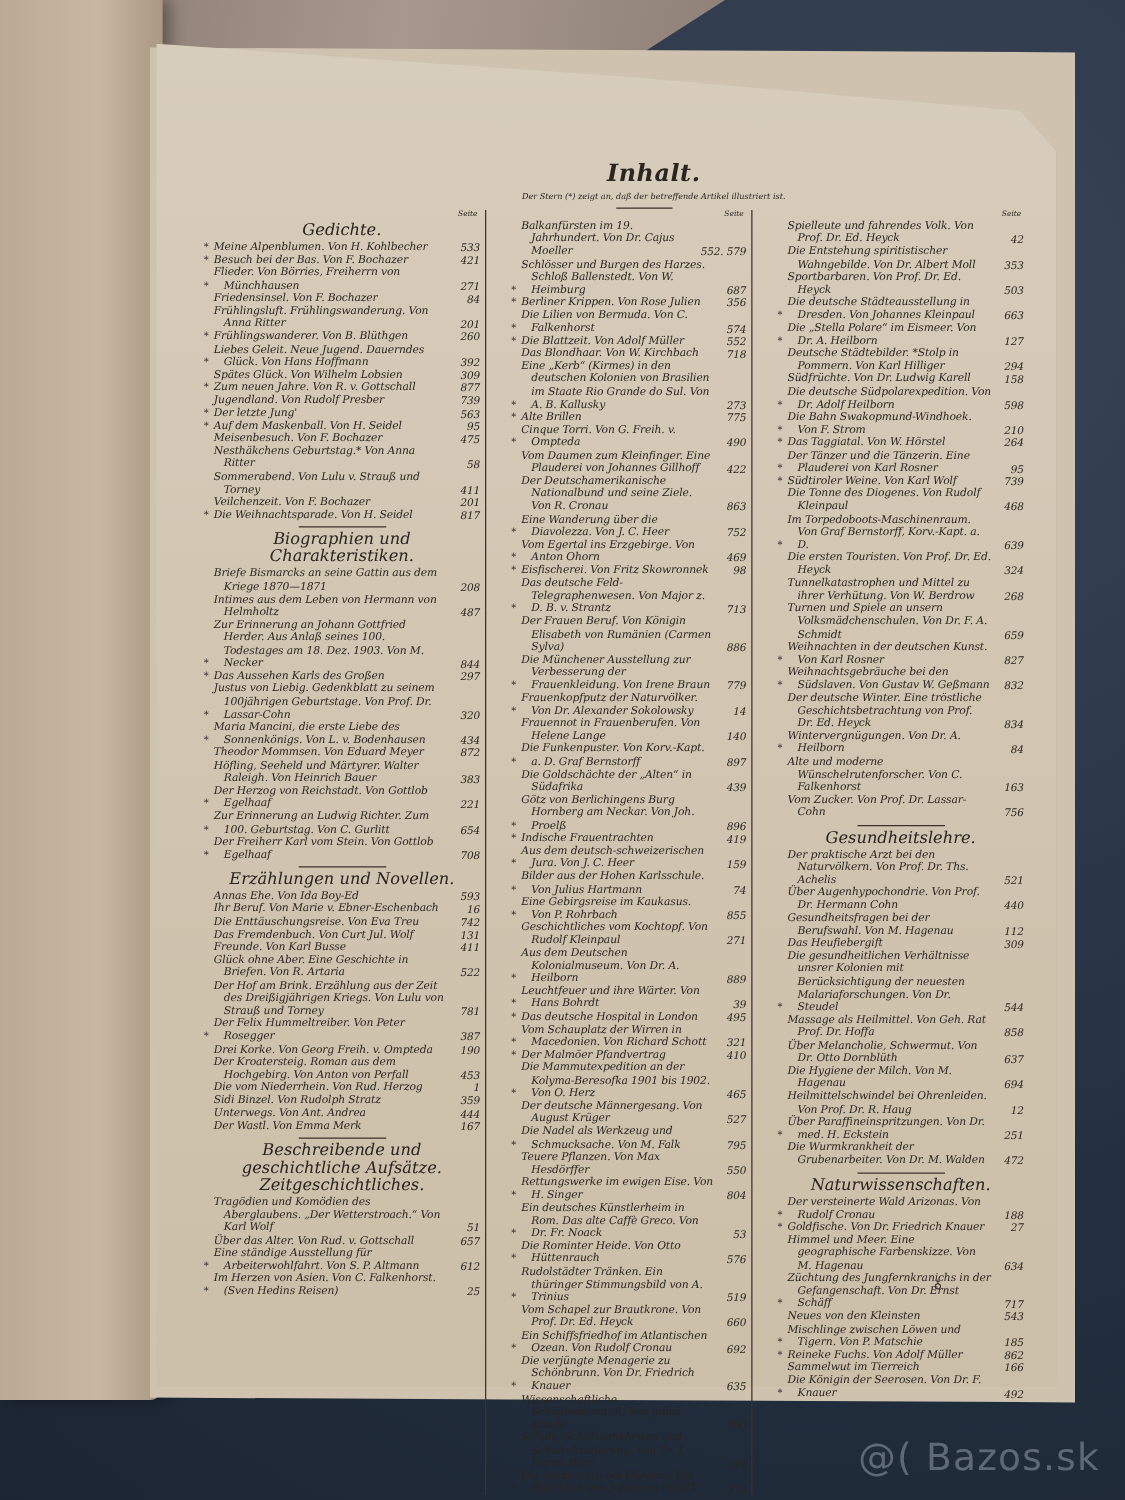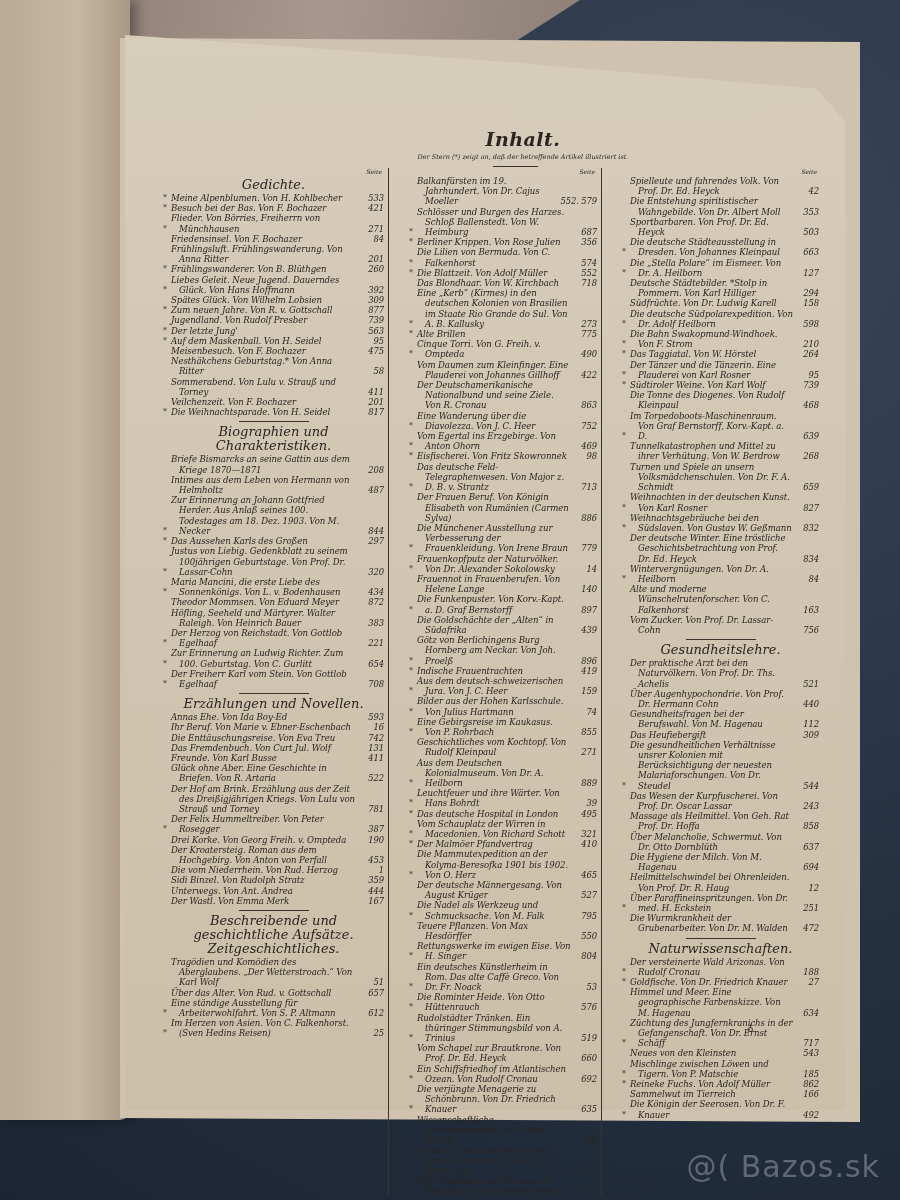--- a/index.html
+++ b/index.html
@@ -640,20 +640,25 @@
           <span class="text">Die Tonne des Diogenes. Von Rudolf Kleinpaul</span>
           <span class="pg">468</span>
         </div>
         <div class="entry">
           <span class="star">*</span>
           <span class="text">Im Torpedoboots-Maschinenraum. Von Graf Bernstorff, Korv.-Kapt. a. D.</span>
           <span class="pg">639</span>
         </div>
         <div class="entry">
           <span class="star"></span>
+          <span class="text">Die ersten Touristen. Von Prof. Dr. Ed. Heyck</span>
+          <span class="pg">324</span>
+        </div>
+        <div class="entry">
+          <span class="star"></span>
           <span class="text">Tunnelkatastrophen und Mittel zu ihrer Verhütung. Von W. Berdrow</span>
           <span class="pg">268</span>
         </div>
         <div class="entry">
           <span class="star"></span>
           <span class="text">Turnen und Spiele an unsern Volksmädchenschulen. Von Dr. F. A. Schmidt</span>
           <span class="pg">659</span>
         </div>
         <div class="entry">
           <span class="star">*</span>
@@ -704,25 +709,20 @@
         </div>
         <div class="entry">
           <span class="star"></span>
           <span class="text">Das Heufiebergift</span>
           <span class="pg">309</span>
         </div>
         <div class="entry">
           <span class="star">*</span>
           <span class="text">Die gesundheitlichen Verhältnisse unsrer Kolonien mit Berücksichtigung der neuesten Malariaforschungen. Von Dr. Steudel</span>
           <span class="pg">544</span>
-        </div>
-        <div class="entry">
-          <span class="star"></span>
-          <span class="text">Das Wesen der Kurpfuscherei. Von Prof. Dr. Oscar Lassar</span>
-          <span class="pg">243</span>
         </div>
         <div class="entry">
           <span class="star"></span>
           <span class="text">Massage als Heilmittel. Von Geh. Rat Prof. Dr. Hoffa</span>
           <span class="pg">858</span>
         </div>
         <div class="entry">
           <span class="star"></span>
           <span class="text">Über Melancholie, Schwermut. Von Dr. Otto Dornblüth</span>
           <span class="pg">637</span>

